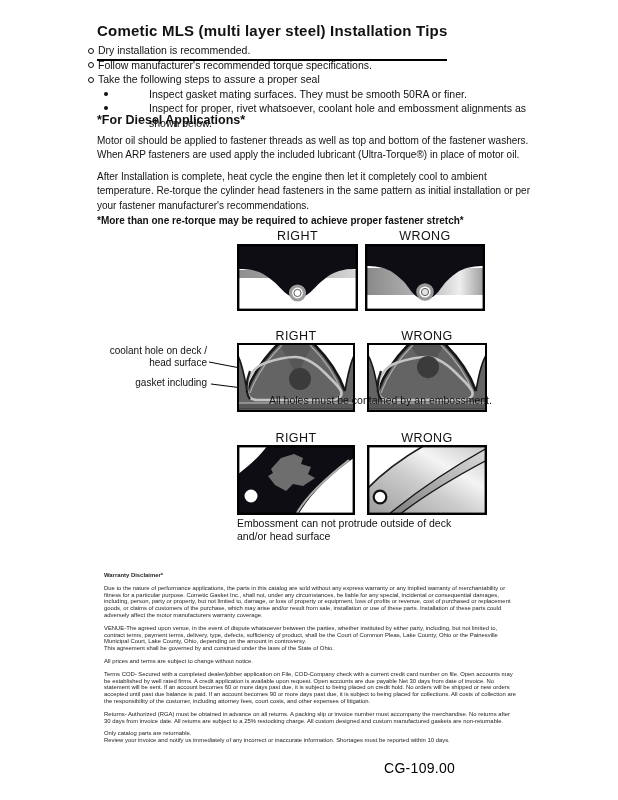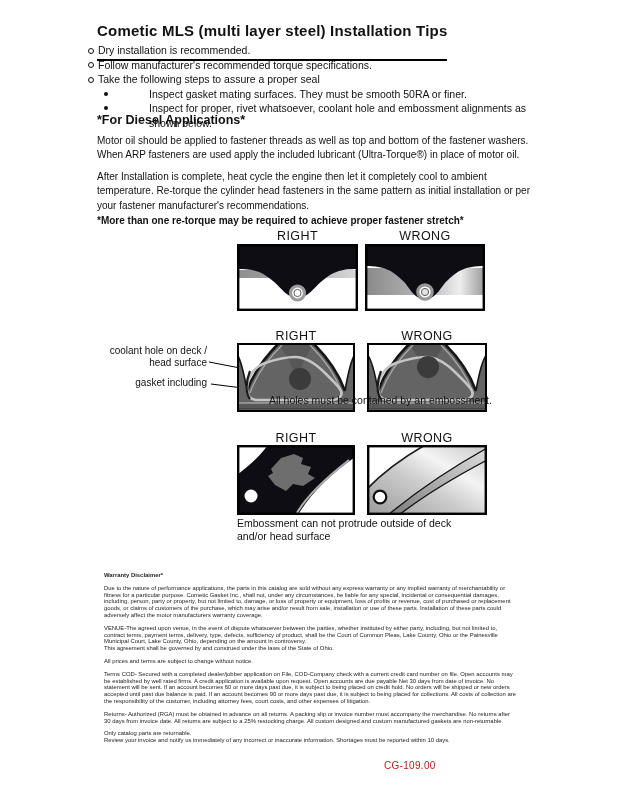--- a/index.html
+++ b/index.html
@@ -24,21 +24,21 @@
   .p1{top:134px;}
   .p2{top:170px;}
   .note{top:214px;font-weight:bold;}
   .dg-label{position:absolute;text-align:center;font-size:12.5px;font-weight:normal;letter-spacing:.4px;}
   .dg-caption{position:absolute;font-size:10.5px;line-height:12.5px;}
   .ann-label{position:absolute;width:112px;text-align:right;font-size:10px;line-height:11.5px;}
   .warranty{position:absolute;left:104px;top:572px;width:414px;font-size:5.9px;line-height:6.8px;color:#1c1c1c;}
   .w-head{font-weight:bold;margin:0 0 6px 0;}
   .wp{margin:0;}
   .wp.mb{margin-bottom:6px;}
-  .footer-code{position:absolute;left:384px;top:760px;font-size:10px;color:#b91c1c;letter-spacing:.3px;}
+  .footer-code{position:absolute;left:384px;top:760px;font-size:14px;color:#000000;letter-spacing:.3px;}
 </style>
 </head>
 <body>
 
 <div class="page">
 
   <h1 class="title">Cometic MLS (multi layer steel) Installation Tips</h1>
 
   <div class="bullets">
     <div class="b-row">

